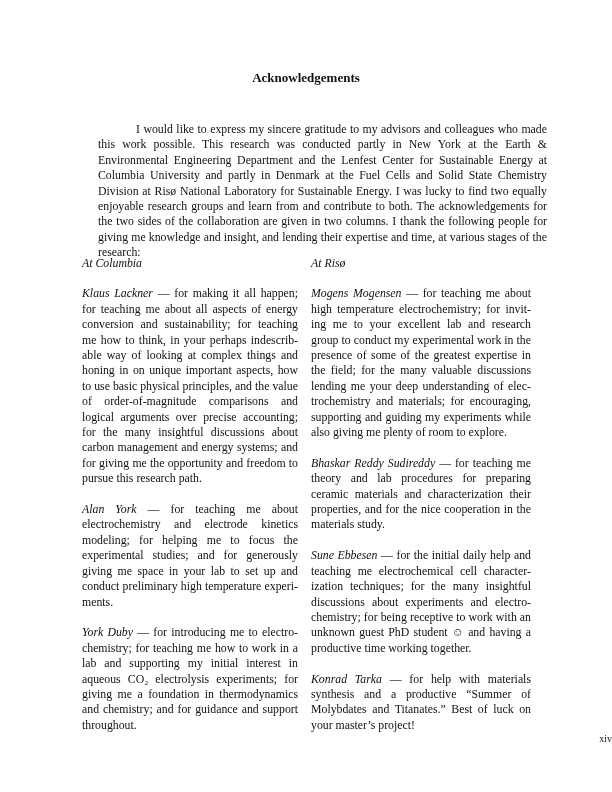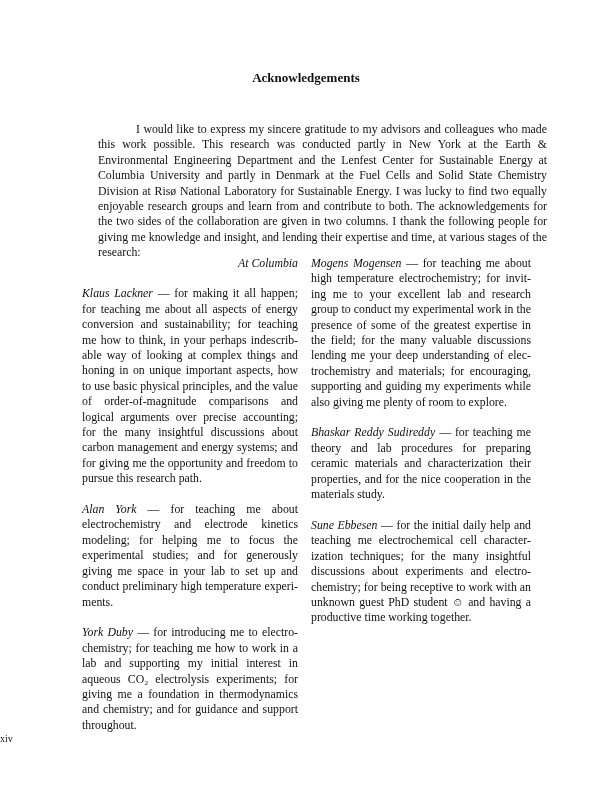--- a/index.html
+++ b/index.html
@@ -2,38 +2,40 @@
 <html><head>
   <meta charset="utf-8">
   <style>
     html, body { margin: 0; padding: 0; background: #ffffff; }
     body { width: 612px; height: 792px; position: relative; overflow: hidden; color: #111; font-family: "Liberation Serif", "DejaVu Serif", serif; }
     .title { position: absolute; top: 70px; left: 0; width: 612px; text-align: center; font-weight: bold; font-size: 13px; }
     .intro { position: absolute; top: 106px; left: 82px; width: 449px; font-size: 11.8px; line-height: 15.4px; text-align: justify; text-indent: 38px; margin: 16px; }
     .col { position: absolute; top: 256px; width: 216px; font-size: 11.8px; line-height: 15.4px; }
     .col.left { left: 82px; }
     .col.right { left: 311px; width: 220px; }
-    .col-head { text-align: right; font-style: italic; margin: 0 0 15px 0; }
+    .col-head { text-align: left; font-style: italic; margin: 0 0 15px 0; }
     .entry { text-align: justify; margin: 0 0 15.4px 0; hyphens: manual; }
     .entry .name { font-style: italic; }
-    .page-num { position: absolute; top: 733px; left: 0; width: 612px; text-align: left; font-size: 10px; }
+    .page-num { position: absolute; top: 733px; left: 0; width: 612px; text-align: right; font-size: 10px; }
   </style>
 </head>
 <body>
 
 <div class="title">Acknowledgements</div>
 
 <p class="intro">I would like to express my sincere gratitude to my advisors and colleagues who made this work possible. This research was conducted partly in New York at the Earth &amp; Environmental Engineering Department and the Lenfest Center for Sustainable Energy at Columbia University and partly in Denmark at the Fuel Cells and Solid State Chemistry Division at Risø National Laboratory for Sustainable Energy. I was lucky to find two equally enjoyable research groups and learn from and contribute to both. The acknowledgements for the two sides of the collaboration are given in two columns. I thank the following people for giving me knowledge and insight, and lending their expertise and time, at various stages of the research:</p>
 
 <div class="col left">
   <p class="col-head">At Columbia</p>
   <p class="entry"><span class="name">Klaus Lackner</span><span> — for making it all happen; for teaching me about all aspects of energy conversion and sustainability; for teaching me how to think, in your perhaps indescrib­able way of looking at complex things and honing in on unique important aspects, how to use basic physical principles, and the value of order-of-magnitude comparisons and logical arguments over precise accounting; for the many insightful discussions about carbon management and energy systems; and for giving me the opportunity and freedom to pursue this research path.</span></p>
   <p class="entry"><span class="name">Alan York</span><span> — for teaching me about electrochemistry and electrode kinetics modeling; for helping me to focus the experimental studies; and for generously giving me space in your lab to set up and conduct preliminary high temperature experi­ments.</span></p>
   <p class="entry"><span class="name">York Duby</span><span> — for introducing me to electro­chemistry; for teaching me how to work in a lab and supporting my initial interest in aqueous CO₂ electrolysis experiments; for giving me a foundation in thermodynamics and chemistry; and for guidance and support throughout.</span></p>
 </div>
 
 <div class="col right">
+  <p class="col-head">At Risø</p>
   <p class="entry"><span class="name">Mogens Mogensen</span><span> — for teaching me about high temperature electrochemistry; for invit­ing me to your excellent lab and research group to conduct my experimental work in the presence of some of the greatest expertise in the field; for the many valuable discussions lending me your deep understanding of elec­trochemistry and materials; for encouraging, supporting and guiding my experiments while also giving me plenty of room to explore.</span></p>
   <p class="entry"><span class="name">Bhaskar Reddy Sudireddy</span><span> — for teaching me theory and lab procedures for preparing ceramic materials and characterization their properties, and for the nice cooperation in the materials study.</span></p>
   <p class="entry"><span class="name">Sune Ebbesen</span><span> — for the initial daily help and teaching me electrochemical cell character­ization techniques; for the many insightful discussions about experiments and electro­chemistry; for being receptive to work with an unknown guest PhD student ☺ and having a productive time working together.</span></p>
+  <p class="entry"><span class="name">Konrad Tarka</span><span> — for help with materials synthesis and a productive “Summer of Molybdates and Titanates.” Best of luck on your master’s project!</span></p>
 </div>
 
 <div class="page-num">xiv</div>
 
 </body></html>

